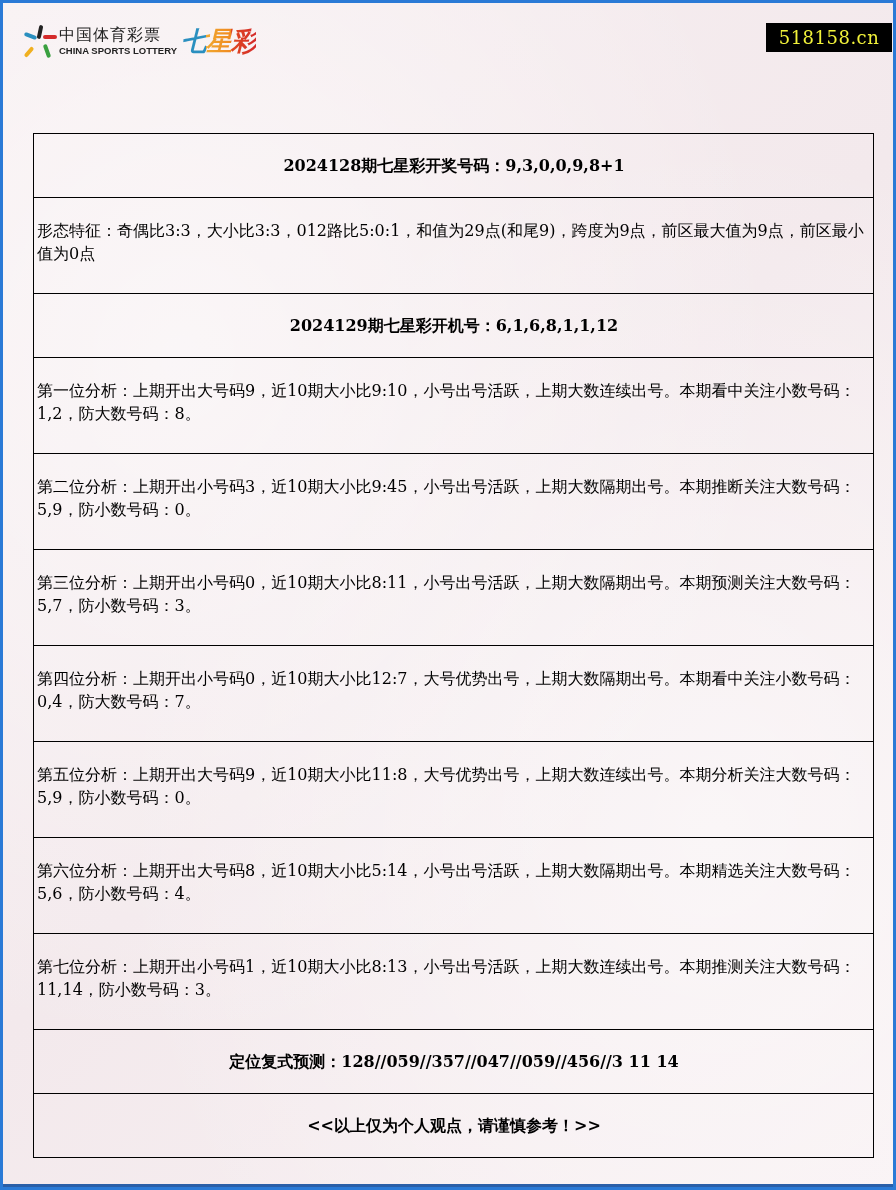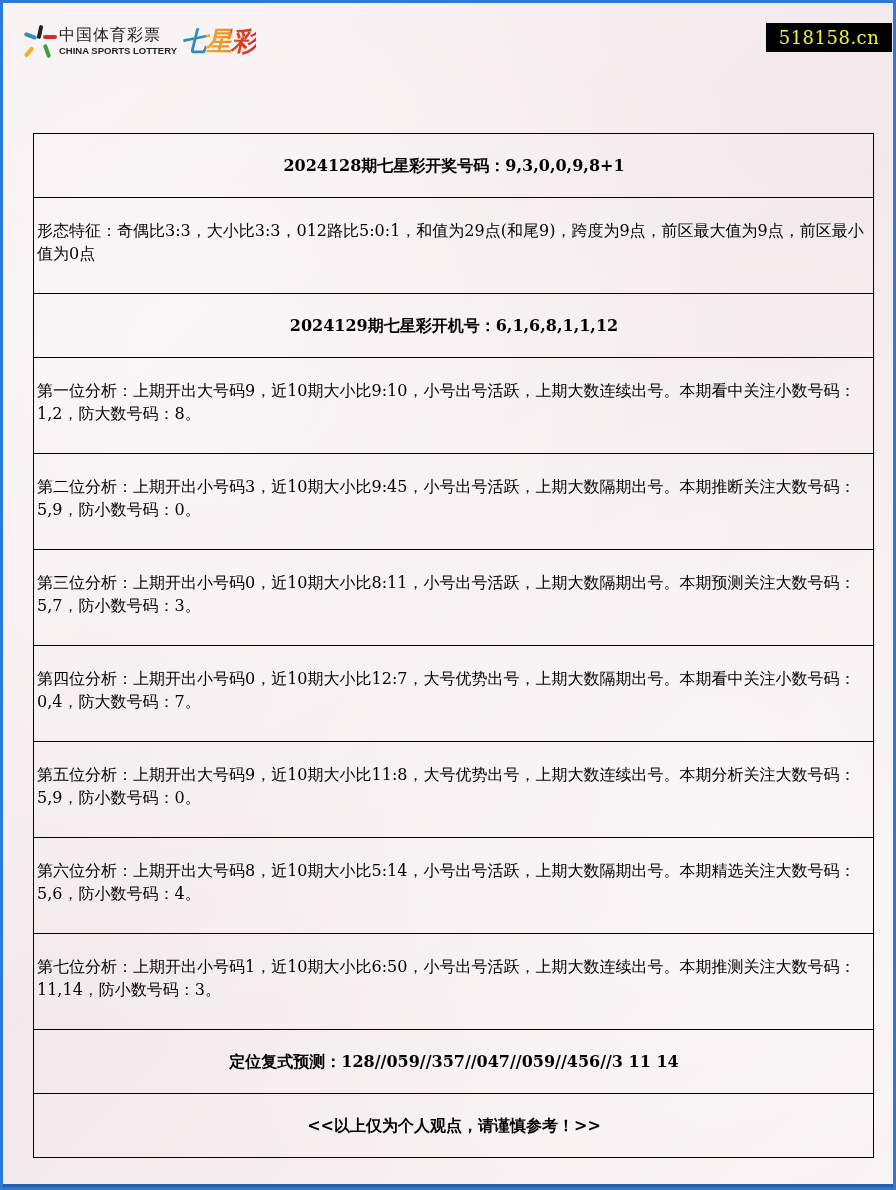--- a/index.html
+++ b/index.html
@@ -104,21 +104,21 @@
     <div class="row left">
       <span class="txt">第四位分析：上期开出小号码0，近10期大小比12:7，大号优势出号，上期大数隔期出号。本期看中关注小数号码：0,4，防大数号码：7。</span>
     </div>
     <div class="row left">
       <span class="txt">第五位分析：上期开出大号码9，近10期大小比11:8，大号优势出号，上期大数连续出号。本期分析关注大数号码：5,9，防小数号码：0。</span>
     </div>
     <div class="row left">
       <span class="txt">第六位分析：上期开出大号码8，近10期大小比5:14，小号出号活跃，上期大数隔期出号。本期精选关注大数号码：5,6，防小数号码：4。</span>
     </div>
     <div class="row left">
-      <span class="txt">第七位分析：上期开出小号码1，近10期大小比6:50，小号出号活跃，上期大数连续出号。本期推测关注大数号码：11,14，防小数号码：3。</span>
+      <span class="txt">第七位分析：上期开出小号码1，近10期大小比8:13，小号出号活跃，上期大数连续出号。本期推测关注大数号码：11,14，防小数号码：3。</span>
     </div>
     <div class="row center">
       <span>定位复式预测：128//059//357//047//059//456//3 11 14</span>
     </div>
     <div class="row center">
       <span>&lt;&lt;以上仅为个人观点，请谨慎参考！&gt;&gt;</span>
     </div>
   </div>
 </div>
 

